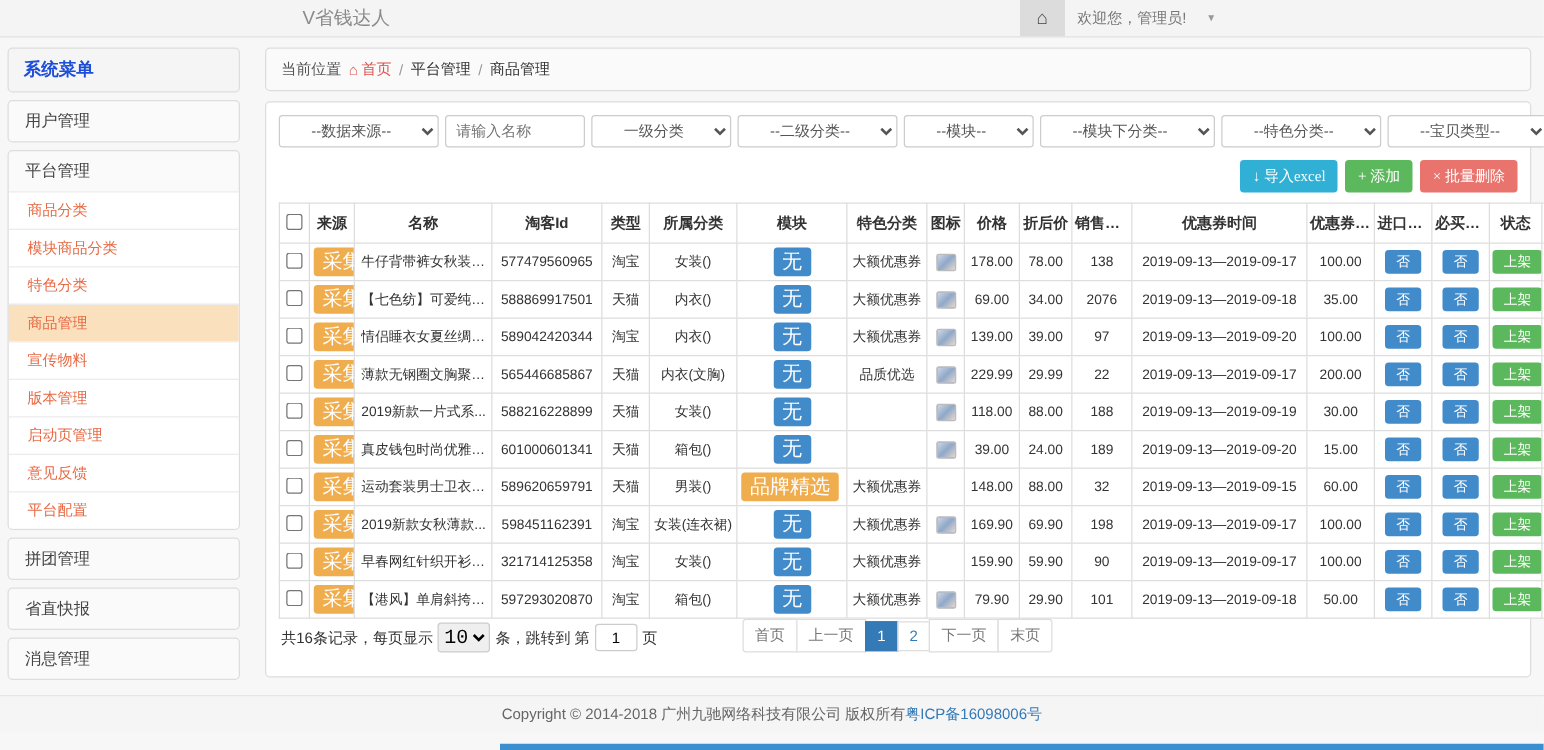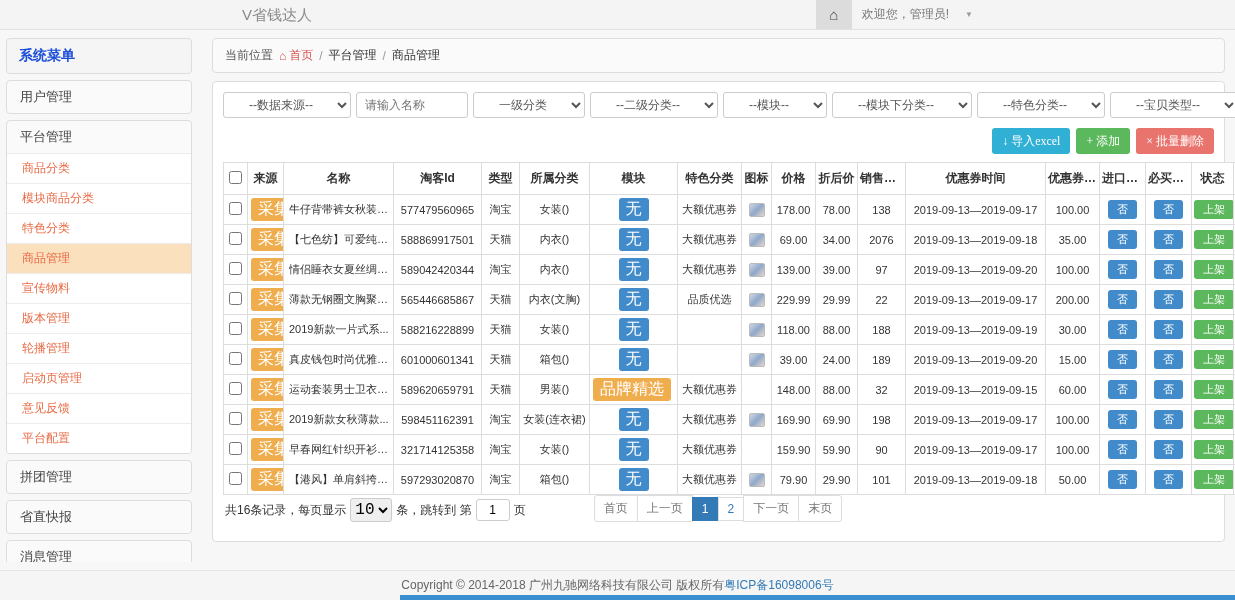--- a/index.html
+++ b/index.html
@@ -57,21 +57,21 @@
 .pager-left{position:absolute;left:2px;top:3px;display:flex;align-items:center;gap:4px;color:#333}
 .pg-size{height:24px;border:1px solid #ccc;border-radius:3px;font-size:16px;font-family:Liberation Mono, monospace}
 .pg-input{width:34px;height:22px;border:1px solid #ccc;border-radius:3px;text-align:center;font-size:12px;font-family:inherit}
 .pager-center{text-align:center}
 .pg-btn{display:inline-block;border:1px solid #ddd;background:#fff;color:#777;font-size:12px;padding:4px 9px;margin-left:-1px;cursor:pointer;vertical-align:middle}
 .pg-btn:first-child{border-top-left-radius:3px;border-bottom-left-radius:3px}
 .pg-btn:last-child{border-top-right-radius:3px;border-bottom-right-radius:3px}
 .pg-btn.active{background:#337ab7;border-color:#337ab7;color:#fff}
 .pg-btn.link{color:#337ab7}
 
-.footer{position:absolute;left:0;right:0;bottom:0;height:30px;background:#f5f5f5;border-top:1px solid #e5e5e5;text-align:center;line-height:28px;color:#666;z-index:4}
+.footer{position:absolute;left:0;right:0;bottom:14px;height:30px;background:#f5f5f5;border-top:1px solid #e5e5e5;text-align:center;line-height:28px;color:#666;z-index:4}
 .footer a{color:#337ab7;text-decoration:none;cursor:pointer}
 .bottom-bar{position:absolute;right:0;bottom:0;width:835px;height:5px;background:#3a8fd0;z-index:6}
 </style>
 </head>
 <body>
 
 <div class="topbar">
   <div class="brand">V省钱达人</div>
   <div class="top-right">
     <div class="home-block">
@@ -93,21 +93,20 @@
           <div class="side-top">用户管理</div>
         </div>
         <div class="side-panel">
           <div class="side-top">平台管理</div>
           <div class="side-sub">商品分类</div>
           <div class="side-sub">模块商品分类</div>
           <div class="side-sub">特色分类</div>
           <div class="side-sub active">商品管理</div>
           <div class="side-sub">宣传物料</div>
           <div class="side-sub">版本管理</div>
-          <div class="side-sub">轮播管理</div>
           <div class="side-sub">启动页管理</div>
           <div class="side-sub">意见反馈</div>
           <div class="side-sub">平台配置</div>
         </div>
         <div class="side-panel">
           <div class="side-top">拼团管理</div>
         </div>
         <div class="side-panel">
           <div class="side-top">省直快报</div>
         </div>

